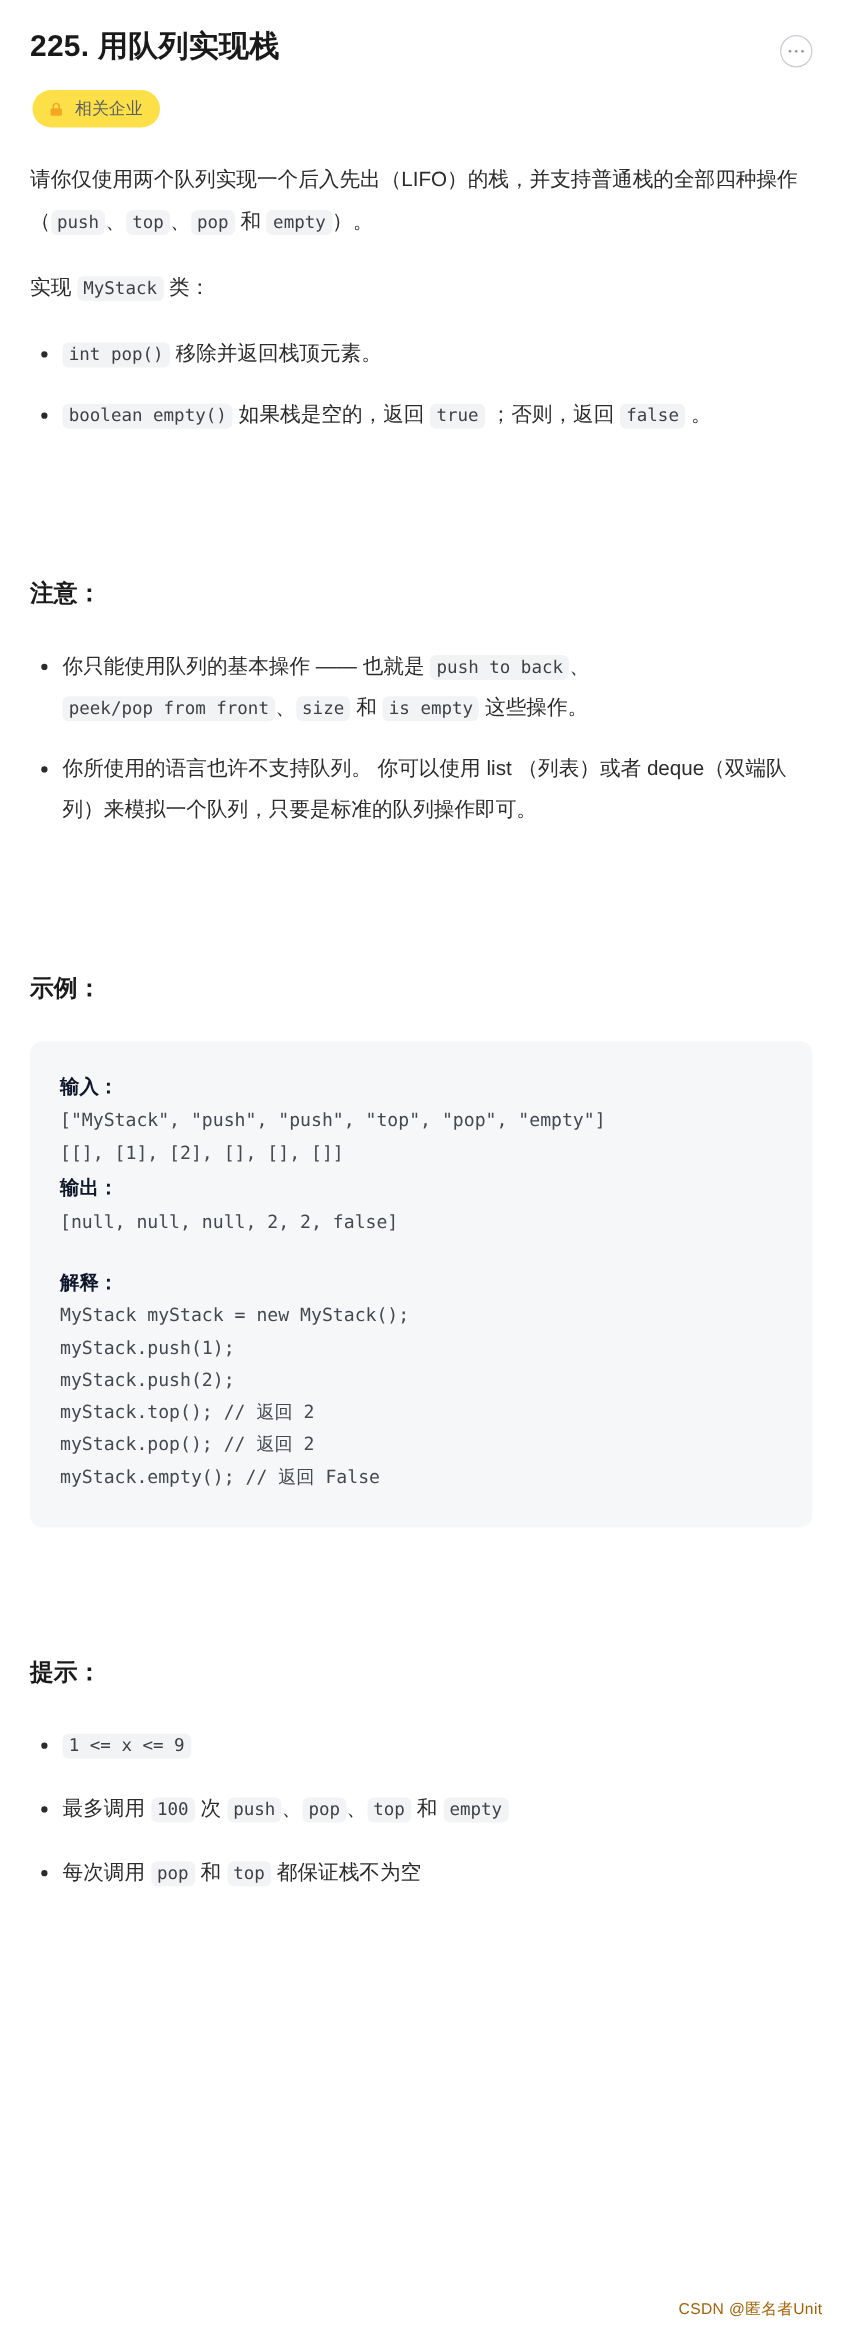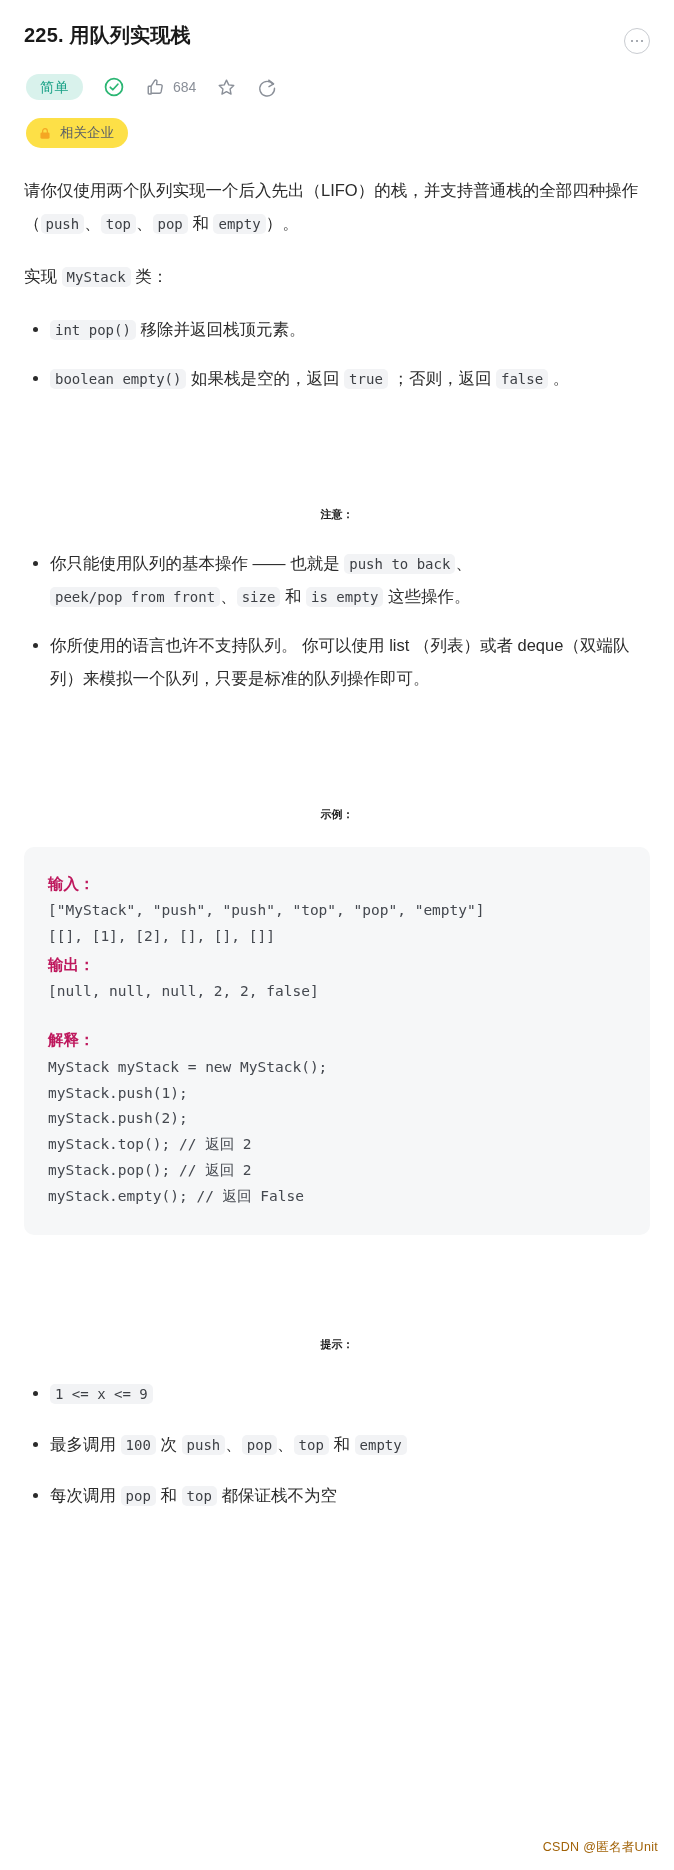--- a/index.html
+++ b/index.html
@@ -15,21 +15,21 @@
   }
   .page { padding: 22px 24px 0 24px; }
 
   
   .title-row {
     display: flex;
     align-items: flex-start;
     justify-content: space-between;
   }
   .problem-title {
-    font-size: 20px;
+    font-size: 24px;
     font-weight: 600;
     line-height: 1.35;
     color: #1a1a1a;
     letter-spacing: .2px;
     margin: 0;
   }
   .more-btn {
     width: 26px; height: 26px;
     border: 1.4px solid #c9ccd1;
     border-radius: 50%;
@@ -103,38 +103,37 @@
   ul.bullets > li:before {
     content: "";
     position: absolute;
     left: -17px;
     top: 14px;
     width: 5px; height: 5px;
     border-radius: 50%;
     background: #2b2b2b;
   }
   h3.section {
-    font-size: 11px;
+    font-size: 19px;
     font-weight: 700;
     color: #1a1a1a;
     margin: 44px 0 22px 0;
-    text-align: center;
   }
 
   
   .example-block {
     background: #f6f7f8;
     border-radius: 10px;
     padding: 22px 24px 26px 24px;
     margin: 0 0 8px 0;
   }
   .example-block .lbl {
     font-weight: 700;
     font-size: 15.5px;
-    color: #be185d;
+    color: #0f172a;
     font-family: "Liberation Sans", sans-serif;
     line-height: 1.9;
   }
   .example-block pre {
     margin: 0;
     font-family: "DejaVu Sans Mono", "Liberation Mono", monospace;
     font-size: 14.5px;
     line-height: 1.78;
     color: #44484f;
     white-space: pre-wrap;
@@ -166,51 +165,20 @@
     <h1 class="problem-title">225. 用队列实现栈</h1>
     <div class="more-btn">
       <span class="dots">
           <i></i>
           <i></i>
           <i></i>
         </span>
     </div>
   </div>
 
-  <div class="meta-row">
-    <span class="difficulty">简单</span>
-
-    <span class="icon-btn">
-      <svg width="22" height="22" viewBox="0 0 24 24" fill="none">
-        <circle cx="12" cy="12" r="9.2" stroke="#2bb673" stroke-width="1.9"></circle>
-        <path d="M8 12.3l2.7 2.7L16.2 9" stroke="#2bb673" stroke-width="1.9" stroke-linecap="round" stroke-linejoin="round"></path>
-      </svg>
-    </span>
-
-    <span class="icon-btn">
-      <svg width="21" height="21" viewBox="0 0 24 24" fill="none">
-        <path d="M7 10.5v9H4.6a.9.9 0 0 1-.9-.9v-7.2a.9.9 0 0 1 .9-.9H7z" stroke="#8a8f98" stroke-width="1.6" stroke-linejoin="round"></path>
-        <path d="M7 10.5l4.2-6.6c.9-1.1 2.6-.4 2.5 1l-.5 3.8h4.6c1.2 0 2 1 1.8 2.1l-1.2 6.3c-.2.9-1 1.5-1.9 1.5H7" stroke="#8a8f98" stroke-width="1.6" stroke-linejoin="round"></path>
-      </svg>
-      <span class="like-count">684</span>
-    </span>
-
-    <span class="icon-btn">
-      <svg width="21" height="21" viewBox="0 0 24 24" fill="none">
-        <path d="M12 3.6l2.55 5.35 5.75.77-4.2 4.03 1.06 5.8L12 16.8l-5.16 2.75 1.06-5.8-4.2-4.03 5.75-.77L12 3.6z" stroke="#8a8f98" stroke-width="1.6" stroke-linejoin="round"></path>
-      </svg>
-    </span>
-
-    <span class="icon-btn">
-      <svg width="21" height="21" viewBox="0 0 24 24" fill="none">
-        <path d="M18.4 8.4A8.4 8.4 0 1 0 20 12.9" stroke="#8a8f98" stroke-width="1.6" stroke-linecap="round"></path>
-        <path d="M13.4 3.6L19 7.9l-5.3 3.2" stroke="#8a8f98" stroke-width="1.6" stroke-linecap="round" stroke-linejoin="round"></path>
-      </svg>
-    </span>
-  </div>
 
   <div class="tag-row">
     <span class="company-tag">
       <svg width="14" height="15" viewBox="0 0 24 24" fill="none">
         <rect x="4.2" y="10.4" width="15.6" height="10.4" rx="2.2" fill="#f5a623"></rect>
         <path d="M8 10.4V7.8a4 4 0 0 1 8 0v2.6" stroke="#f5a623" stroke-width="2.1" stroke-linecap="round"></path>
       </svg>
       <span>相关企业</span>
     </span>
   </div>

